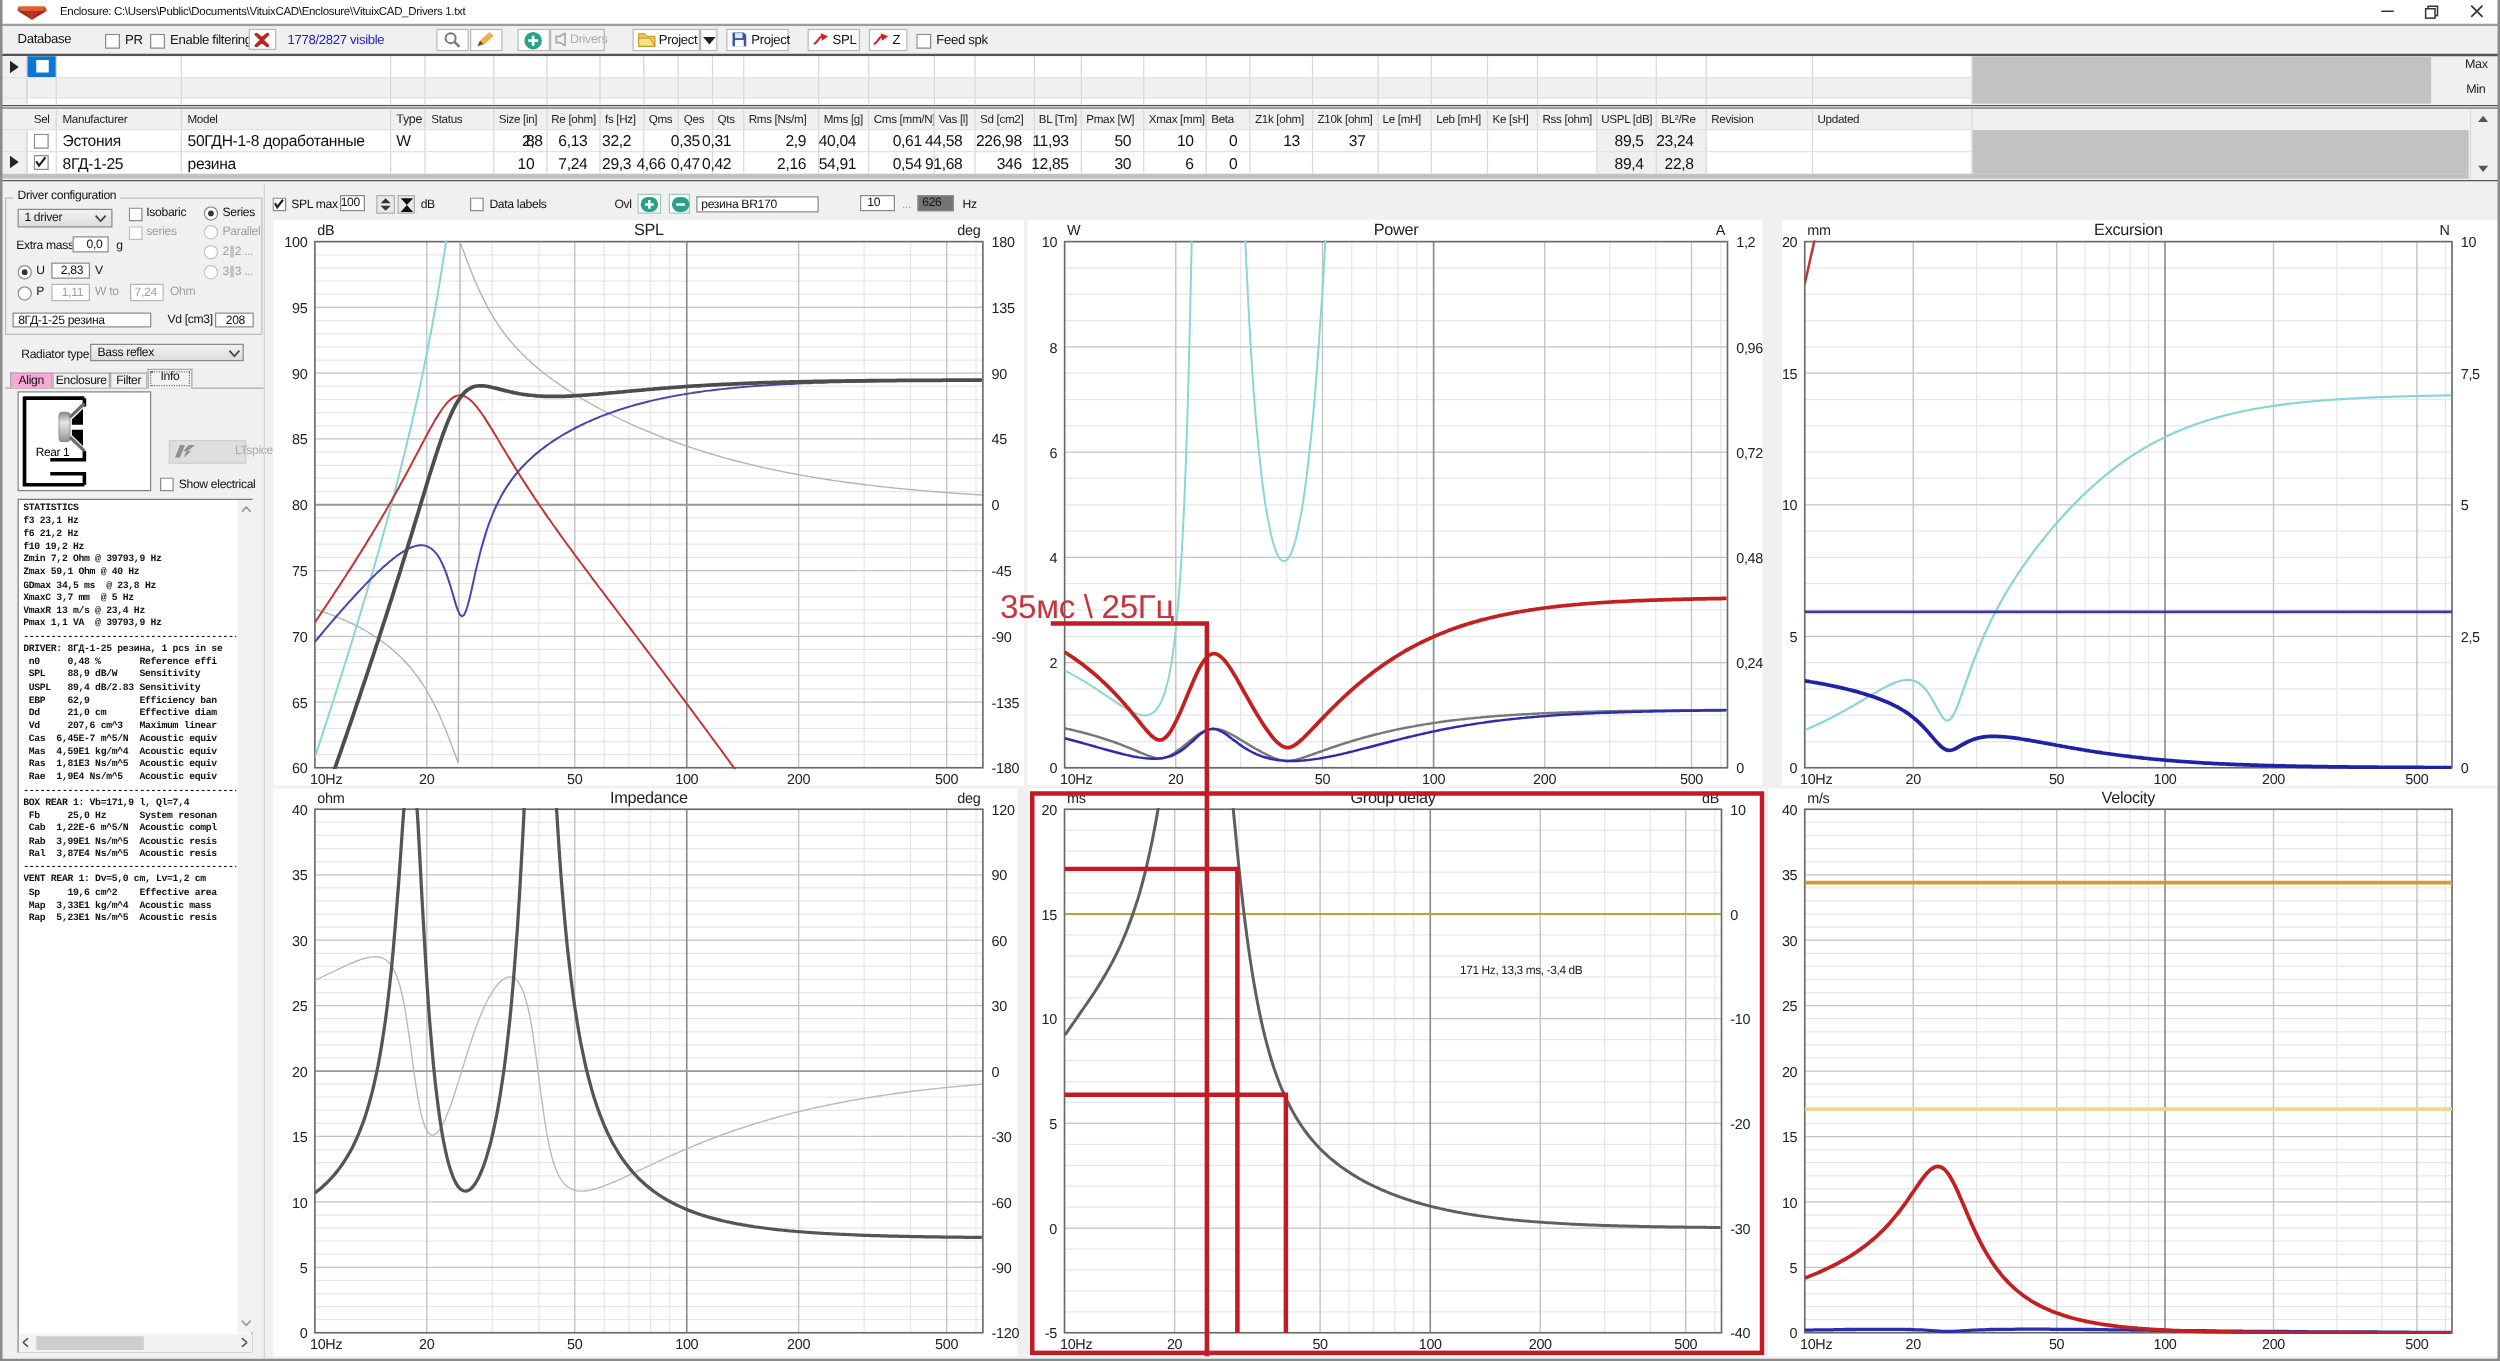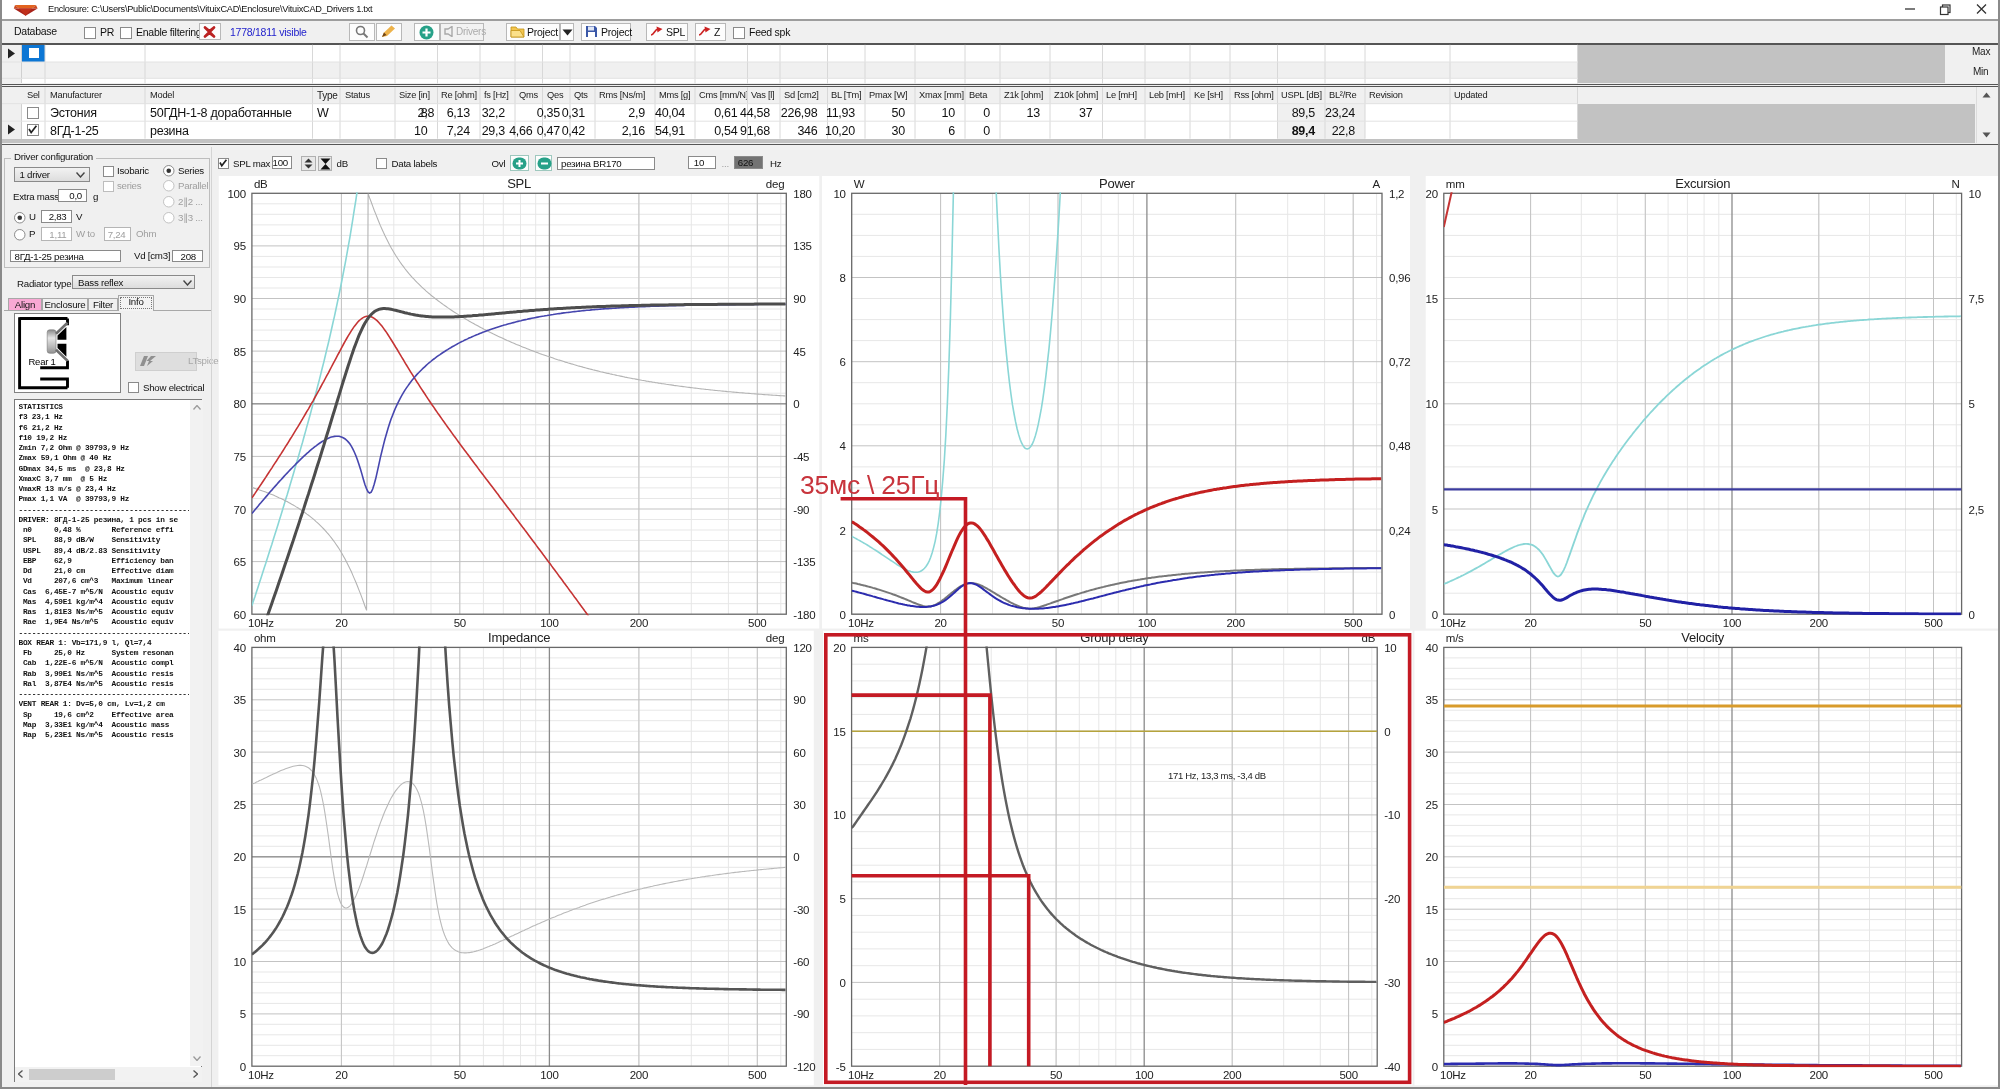--- a/index.html
+++ b/index.html
@@ -271,21 +271,21 @@
       </svg>
       <div style="position:absolute;left:100px;top:25.5px;font-size:10.5px;color:#111;">PR</div>
       <svg style="position:absolute;left:120px;top:26.5px" width="13" height="13" viewBox="0 0 13 13">
         <rect x="0.5" y="0.5" width="11" height="11" fill="#fff" stroke="#8a8a8a" stroke-width="1"></rect>
       </svg>
       <div style="position:absolute;left:136px;top:25.5px;font-size:10.5px;color:#111;">Enable filtering</div>
       <div style="position:absolute;background:#fdfdfd;border:1px solid #b8b8b8;left:199px;top:23px;width:22px;height:17px;"></div>
       <svg style="position:absolute;left:203px;top:26px" width="13" height="12" viewBox="0 0 13 12">
         <path d="M2,1.5 L6.5,5 L11,1.5 M2,10.5 L6.5,7 L11,10.5 M2,1.5 L11,10.5 M11,1.5 L2,10.5" stroke="#b22" stroke-width="2.6" fill="none" stroke-linecap="round"></path>
       </svg>
-      <div style="position:absolute;left:230px;top:25.5px;font-size:10.5px;color:#2222cc;">1778/1811 visible</div>
+      <div style="position:absolute;left:230px;top:25.5px;font-size:10.5px;color:#2222cc;">1778/2827 visible</div>
       <div style="position:absolute;background:#fdfdfd;border:1px solid #b8b8b8;left:349px;top:22.5px;width:26px;height:18px;"></div>
       <svg style="position:absolute;left:355px;top:25px" width="14" height="14" viewBox="0 0 14 14">
         <circle cx="5.5" cy="5.5" r="4" fill="none" stroke="#777" stroke-width="1.6"></circle>
         <path d="M8.5,8.5 L12.5,12.5" stroke="#777" stroke-width="2"></path>
       </svg>
       <div style="position:absolute;background:#fdfdfd;border:1px solid #b8b8b8;left:376px;top:22.5px;width:26px;height:18px;"></div>
       <svg style="position:absolute;left:381px;top:25px" width="15" height="13" viewBox="0 0 15 13">
         <path d="M1,12 L3,7.5 L10.5,0.5 L14,3.5 L6,11 Z" fill="#edb24a"></path>
         <path d="M1,12 L3,7.5 L5.5,10 Z" fill="#704214"></path>
       </svg>
@@ -427,25 +427,25 @@
       <div style="position:absolute;left:355px;top:123.8px;width:115px;text-align:right;font-size:12.5px;color:#111;">7,24</div>
       <div style="position:absolute;left:390px;top:123.8px;width:115px;text-align:right;font-size:12.5px;color:#111;">29,3</div>
       <div style="position:absolute;left:417.5px;top:123.8px;width:115px;text-align:right;font-size:12.5px;color:#111;">4,66</div>
       <div style="position:absolute;left:445px;top:123.8px;width:115px;text-align:right;font-size:12.5px;color:#111;">0,47</div>
       <div style="position:absolute;left:470px;top:123.8px;width:115px;text-align:right;font-size:12.5px;color:#111;">0,42</div>
       <div style="position:absolute;left:530px;top:123.8px;width:115px;text-align:right;font-size:12.5px;color:#111;">2,16</div>
       <div style="position:absolute;left:570px;top:123.8px;width:115px;text-align:right;font-size:12.5px;color:#111;">54,91</div>
       <div style="position:absolute;left:622.5px;top:123.8px;width:115px;text-align:right;font-size:12.5px;color:#111;">0,54</div>
       <div style="position:absolute;left:655px;top:123.8px;width:115px;text-align:right;font-size:12.5px;color:#111;">91,68</div>
       <div style="position:absolute;left:702.5px;top:123.8px;width:115px;text-align:right;font-size:12.5px;color:#111;">346</div>
-      <div style="position:absolute;left:740px;top:123.8px;width:115px;text-align:right;font-size:12.5px;color:#111;">10,20</div>
+      <div style="position:absolute;left:740px;top:123.8px;width:115px;text-align:right;font-size:12.5px;color:#111;">12,85</div>
       <div style="position:absolute;left:790px;top:123.8px;width:115px;text-align:right;font-size:12.5px;color:#111;">30</div>
       <div style="position:absolute;left:840px;top:123.8px;width:115px;text-align:right;font-size:12.5px;color:#111;">6</div>
       <div style="position:absolute;left:875px;top:123.8px;width:115px;text-align:right;font-size:12.5px;color:#111;">0</div>
-      <div style="position:absolute;left:1200px;top:123.8px;width:115px;text-align:right;font-size:12.5px;color:#111;font-weight:bold;">89,4</div>
+      <div style="position:absolute;left:1200px;top:123.8px;width:115px;text-align:right;font-size:12.5px;color:#111;">89,4</div>
       <div style="position:absolute;left:1240px;top:123.8px;width:115px;text-align:right;font-size:12.5px;color:#111;">22,8</div>
       <div style="position:absolute;left:2px;top:138.7px;width:1973px;height:4.8px;background:#c2c2c2;"></div>
       <div style="position:absolute;left:0;top:143.5px;width:2000px;height:1.8px;background:#555;"></div>
       <div style="position:absolute;left:1975.5px;top:87.3px;width:22px;height:56.2px;background:#f0f0f0;border-left:1px solid #dcdcdc;"></div>
       <svg style="position:absolute;left:1982px;top:92px" width="9" height="6" viewBox="0 0 9 6">
         <path d="M0.5,5.5 L4.5,0.5 L8.5,5.5Z" fill="#555"></path>
       </svg>
       <svg style="position:absolute;left:1982px;top:132px" width="9" height="6" viewBox="0 0 9 6">
         <path d="M0.5,0.5 L4.5,5.5 L8.5,0.5Z" fill="#555"></path>
       </svg>

